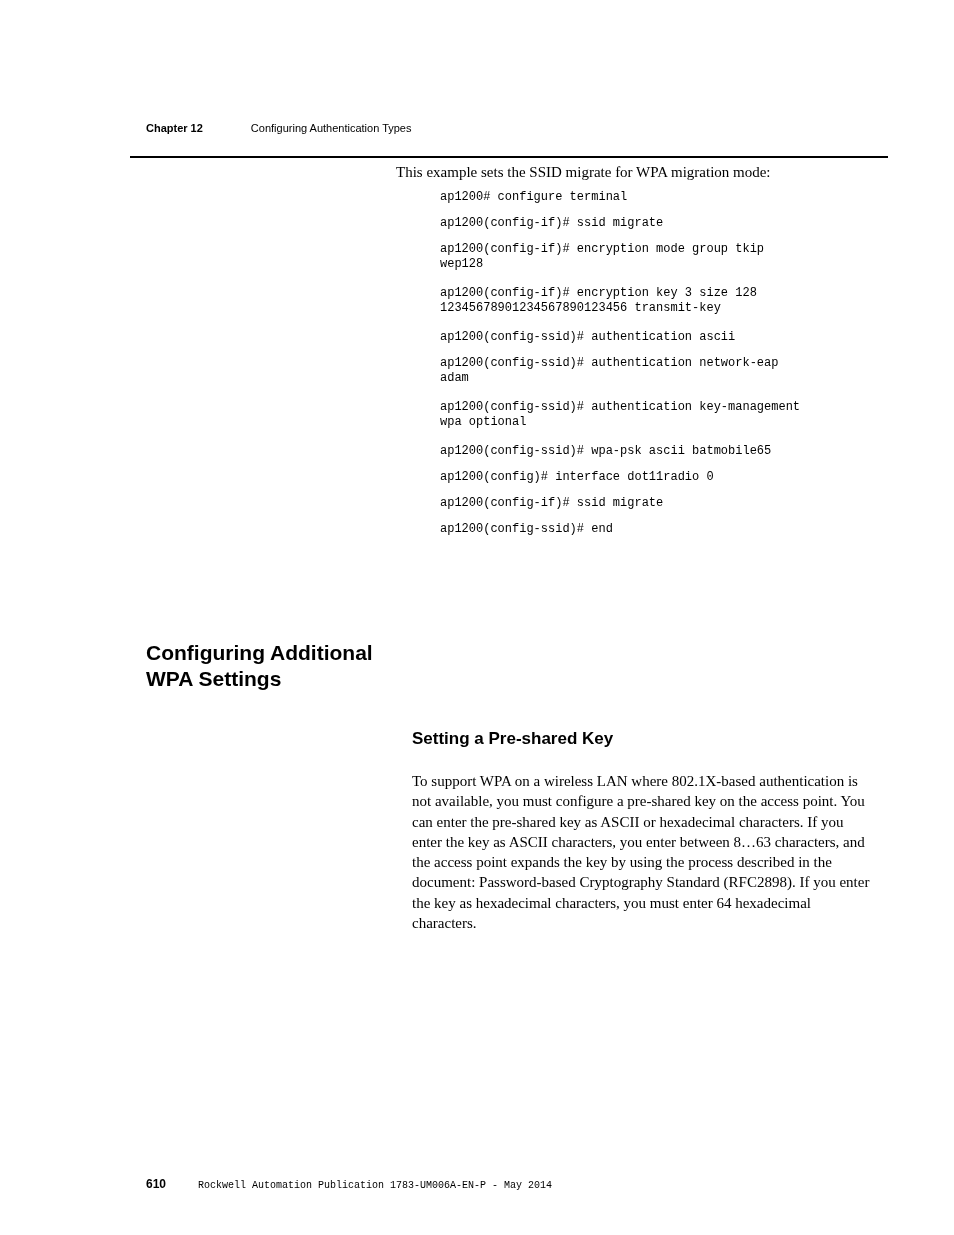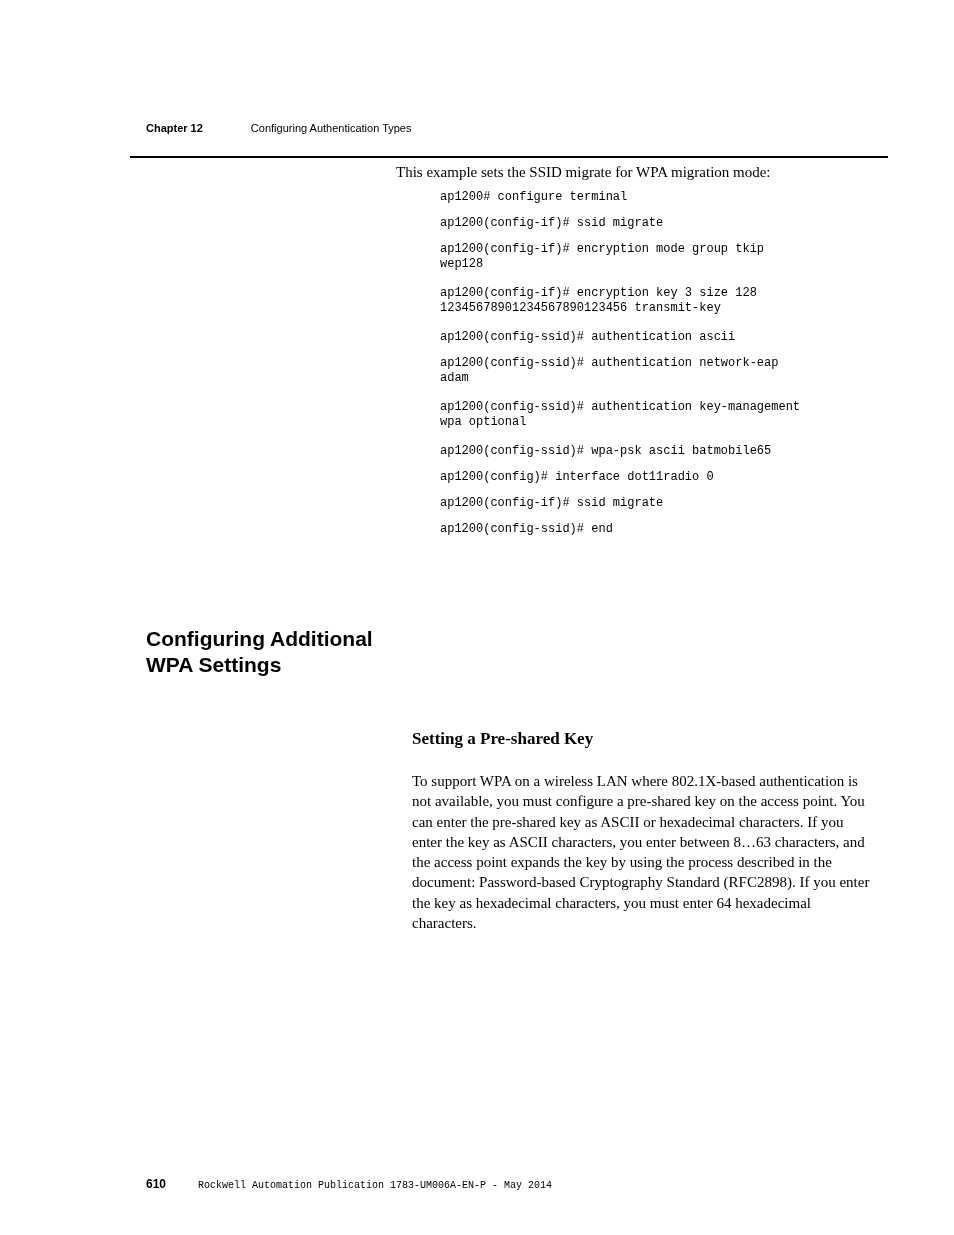--- a/index.html
+++ b/index.html
@@ -40,21 +40,21 @@
     .code-block {
       position: absolute;
       left: 392px;
       font-family: 'Courier New', monospace;
       font-size: 12px;
       line-height: 1.25;
       white-space: pre;
     }
     .section-row {
       position: absolute;
-      top: 562px;
+      top: 576px;
       left: 82px;
       right: 82px;
       display: flex;
       gap: 32px;
     }
     .section-heading {
       font-family: Arial, Helvetica, sans-serif;
       font-weight: bold;
       font-size: 21px;
       width: 234px;
@@ -65,21 +65,21 @@
       line-height: 1.35;
       flex: 1;
     }
     .subsection {
       position: absolute;
       top: 665px;
       left: 348px;
       right: 82px;
     }
     .subsection-heading {
-      font-family: Liberation Serif, serif;
+      font-family: Liberation Sans, sans-serif;
       font-weight: bold;
       font-size: 17px;
       margin-bottom: 22px;
     }
     .subsection-body {
       font-size: 15px;
       line-height: 1.35;
     }
     .footer {
       position: absolute;

